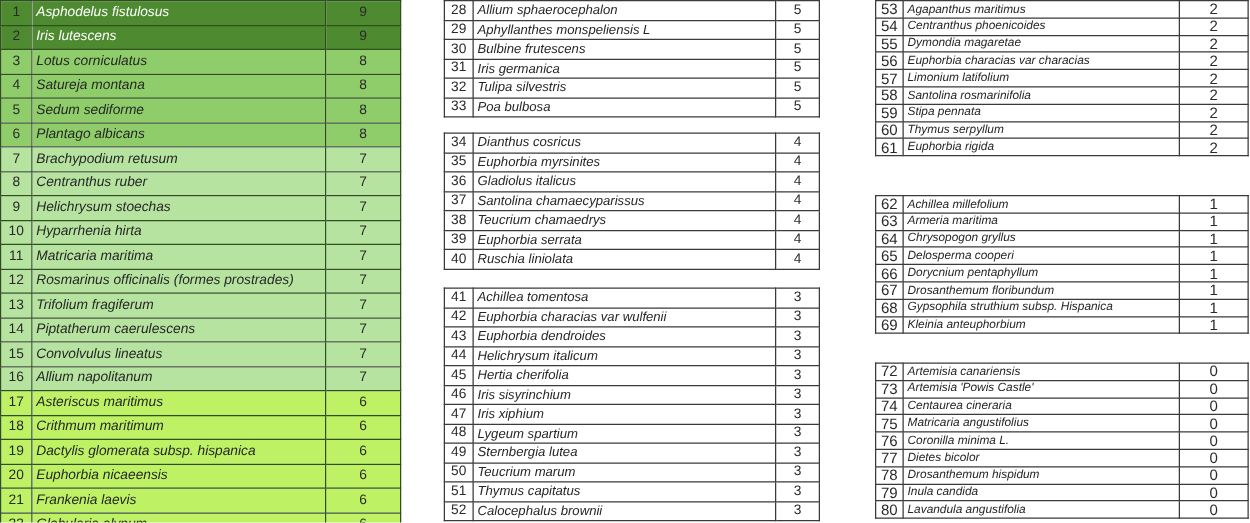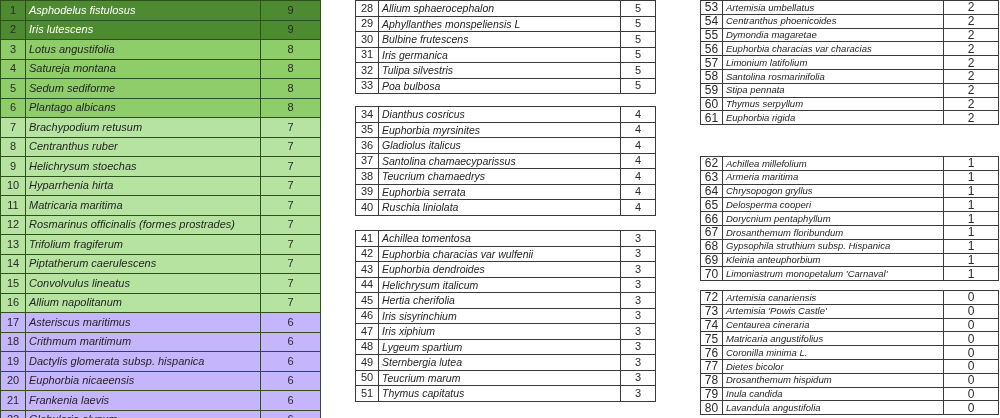--- a/index.html
+++ b/index.html
@@ -12,21 +12,21 @@
   .tbl td.name { font-style:italic; color:#262626; }
   .tbl td.val { text-align:center; color:#2a2a2a; font-size:11px; }
   
   #t-left { left:0; top:0; width:320px; }
   #t-left td { height:18.5px; font-size:11px; border-color:#2f4f1f; }
   #t-left col.c1 { width:25px; } #t-left col.c2 { width:235px; } #t-left col.c3 { width:60px; }
   tr.s9 td { background:#4e8a30; color:#ffffff; }
   tr.s9 td.name { color:#ffffff; font-weight:normal; }
   tr.s8 td { background:#8fcd6a; }
   tr.s7 td { background:#b6e3a0; }
-  tr.s6 td { background:#c4b5fd; }
+  tr.s6 td { background:#bef264; }
   
   .mid { left:355px; width:300px; }
   .mid col.c1 { width:23px; } .mid col.c2 { width:242px; } .mid col.c3 { width:35px; }
   .mid td { height:14.5px; }
   #t-mid1 { top:0; } #t-mid2 { top:106px; } #t-mid3 { top:230px; }
   
   .rgt { left:700px; width:298px; }
   .rgt col.c1 { width:22px; } .rgt col.c2 { width:221px; } .rgt col.c3 { width:55px; }
   .rgt td { height:12.8px; font-size:9.5px; }
   .rgt td.num, .rgt td.val { font-size:12px; }
@@ -47,21 +47,21 @@
         <td class="name">Asphodelus fistulosus</td>
         <td class="val">9</td>
       </tr>
       <tr class="s9">
         <td class="num">2</td>
         <td class="name">Iris lutescens</td>
         <td class="val">9</td>
       </tr>
       <tr class="s8">
         <td class="num">3</td>
-        <td class="name">Lotus angustifolia</td>
+        <td class="name">Lotus corniculatus</td>
         <td class="val">8</td>
       </tr>
       <tr class="s8">
         <td class="num">4</td>
         <td class="name">Satureja montana</td>
         <td class="val">8</td>
       </tr>
       <tr class="s8">
         <td class="num">5</td>
         <td class="name">Sedum sediforme</td>
@@ -293,33 +293,38 @@
       <tr>
         <td class="num">50</td>
         <td class="name">Teucrium marum</td>
         <td class="val">3</td>
       </tr>
       <tr>
         <td class="num">51</td>
         <td class="name">Thymus capitatus</td>
         <td class="val">3</td>
       </tr>
+      <tr>
+        <td class="num">52</td>
+        <td class="name">Calocephalus brownii</td>
+        <td class="val">3</td>
+      </tr>
     </tbody>
 </table>
 
 <table class="tbl rgt" id="t-rgt1">
   <colgroup>
       <col class="c1">
       <col class="c2">
       <col class="c3">
     </colgroup>
   <tbody>
       <tr>
         <td class="num">53</td>
-        <td class="name">Artemisia umbellatus</td>
+        <td class="name">Agapanthus maritimus</td>
         <td class="val">2</td>
       </tr>
       <tr>
         <td class="num">54</td>
         <td class="name">Centranthus phoenicoides</td>
         <td class="val">2</td>
       </tr>
       <tr>
         <td class="num">55</td>
         <td class="name">Dymondia magaretae</td>
@@ -397,25 +402,20 @@
       <tr>
         <td class="num">68</td>
         <td class="name">Gypsophila struthium subsp. Hispanica</td>
         <td class="val">1</td>
       </tr>
       <tr>
         <td class="num">69</td>
         <td class="name">Kleinia anteuphorbium</td>
         <td class="val">1</td>
       </tr>
-      <tr>
-        <td class="num">70</td>
-        <td class="name">Limoniastrum monopetalum 'Carnaval'</td>
-        <td class="val">1</td>
-      </tr>
     </tbody>
 </table>
 <table class="tbl rgt" id="t-rgt3">
   <colgroup>
       <col class="c1">
       <col class="c2">
       <col class="c3">
     </colgroup>
   <tbody>
       <tr>

